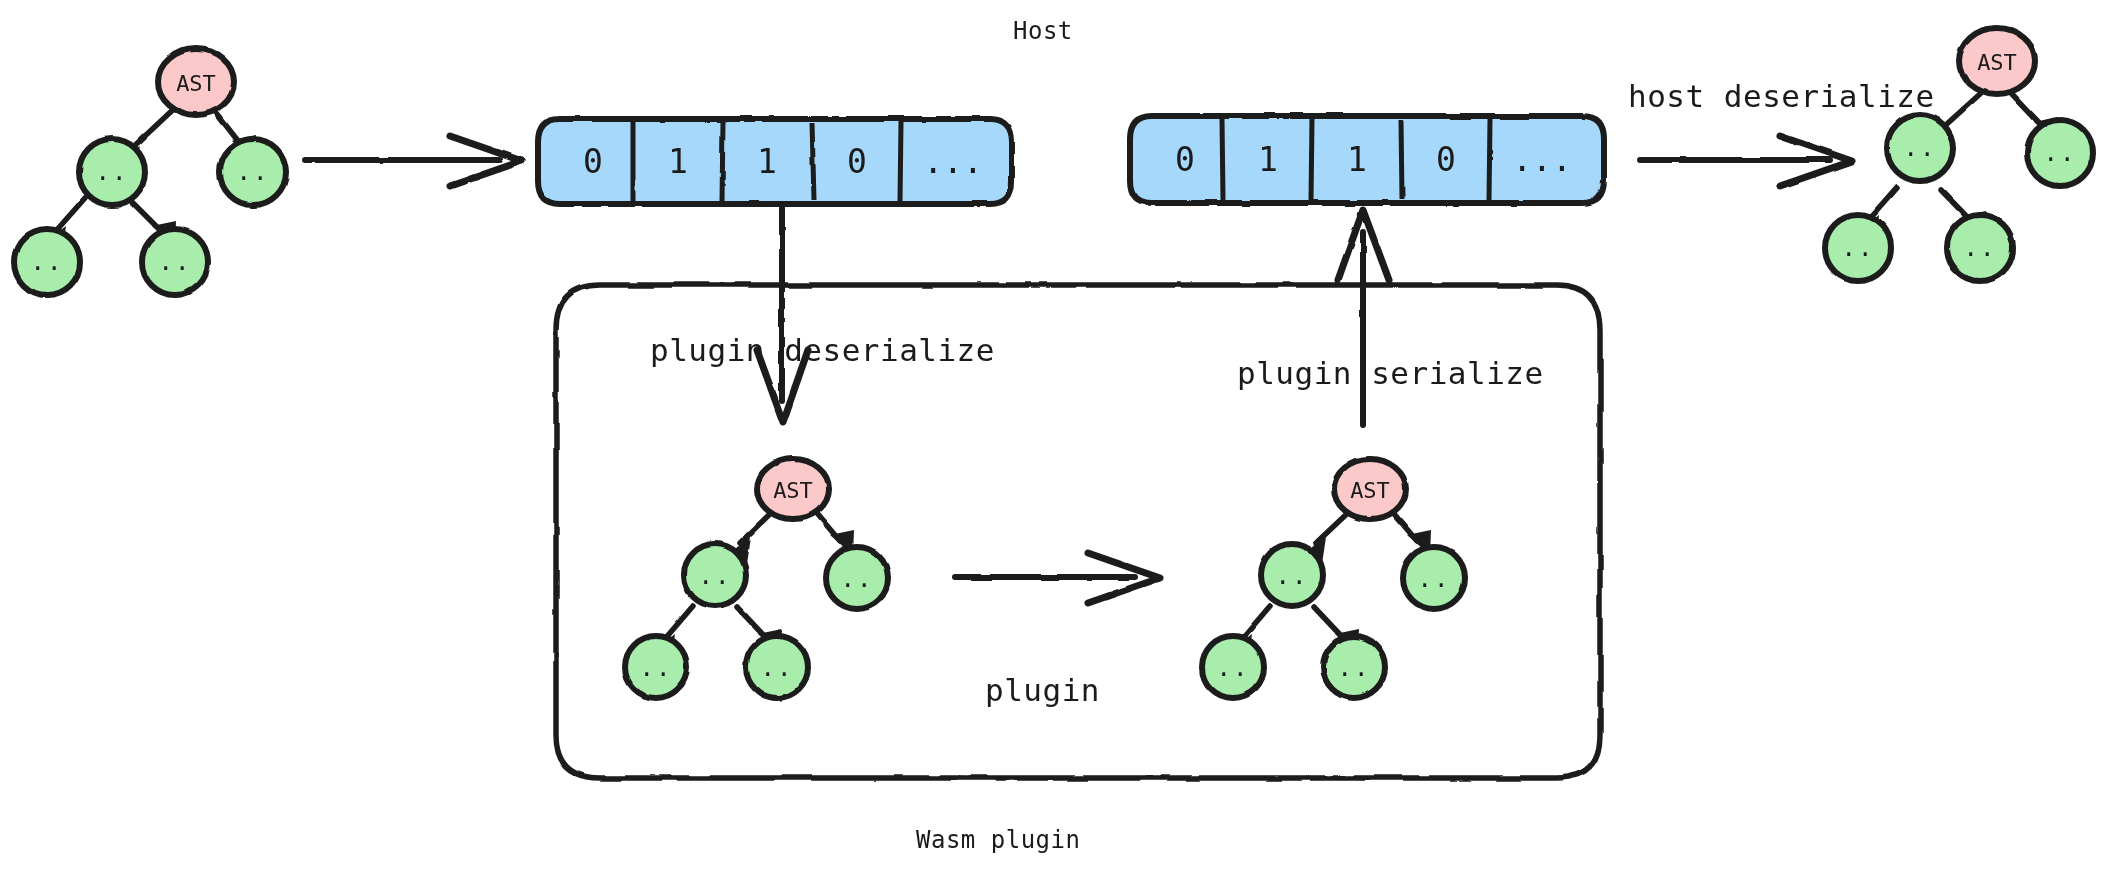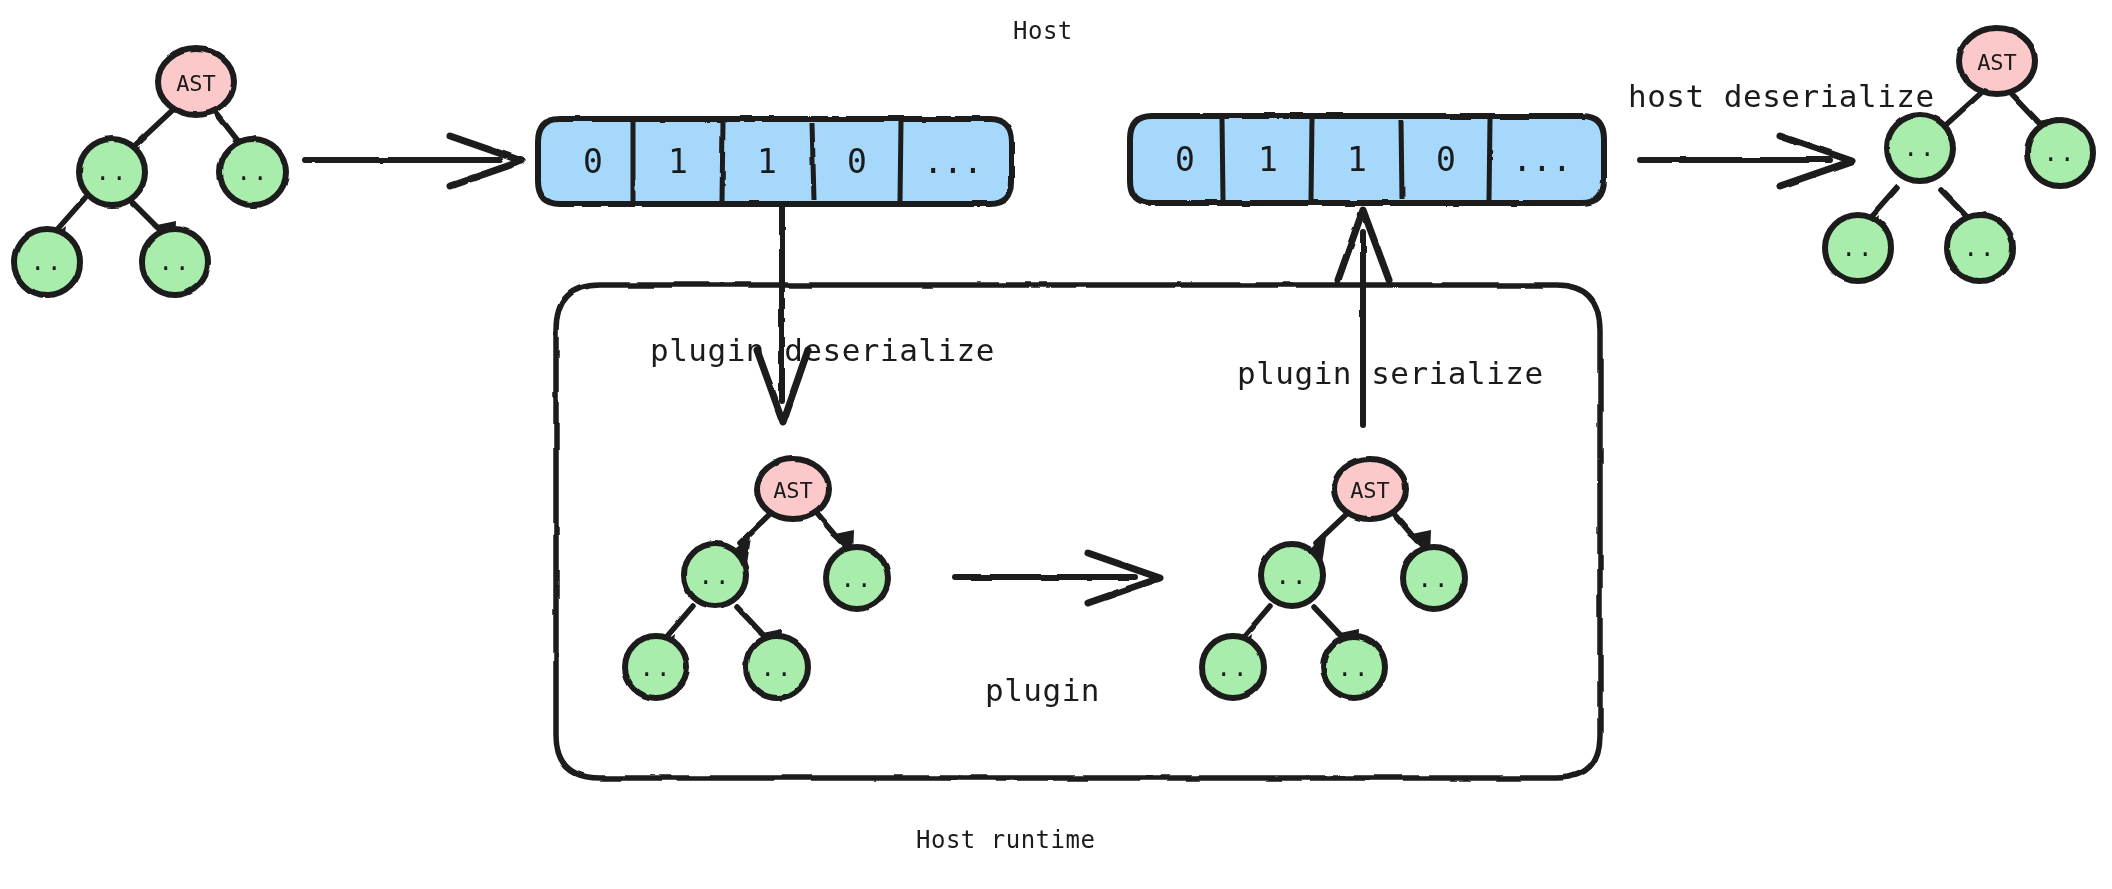--- a/index.html
+++ b/index.html
@@ -192,21 +192,21 @@
     </g>
 
     <g filter="url(#rough2)">
       <path d="M 955 577 L 1135 577" stroke="#1b1b1b" stroke-width="6" fill="none" stroke-linecap="round"></path>
       <path d="M 1088 553 L 1160 578 L 1088 603" fill="none" stroke="#1b1b1b" stroke-width="7" stroke-linecap="round" stroke-linejoin="round"></path>
     </g>
   </svg>
 
   <div class="lbl lbl-title" style="left:1013px; top:17px;">Host</div>
 
-  <div class="lbl lbl-title" style="left:916px; top:826px;">Host runtime</div>
+  <div class="lbl lbl-title" style="left:916px; top:826px;">Wasm plugin</div>
 
   <div class="lbl lbl-box" style="left:985px; top:672px;">plugin</div>
 
 
   <div class="lbl lbl-edge" style="left:1628px; top:78px;">host deserialize</div>
 
   <div class="lbl lbl-edge" style="left:650px; top:332px;">plugin deserialize</div>
 
   <div class="lbl lbl-edge" style="left:1237px; top:330px;margin-top:25px;">plugin serialize</div>
 

